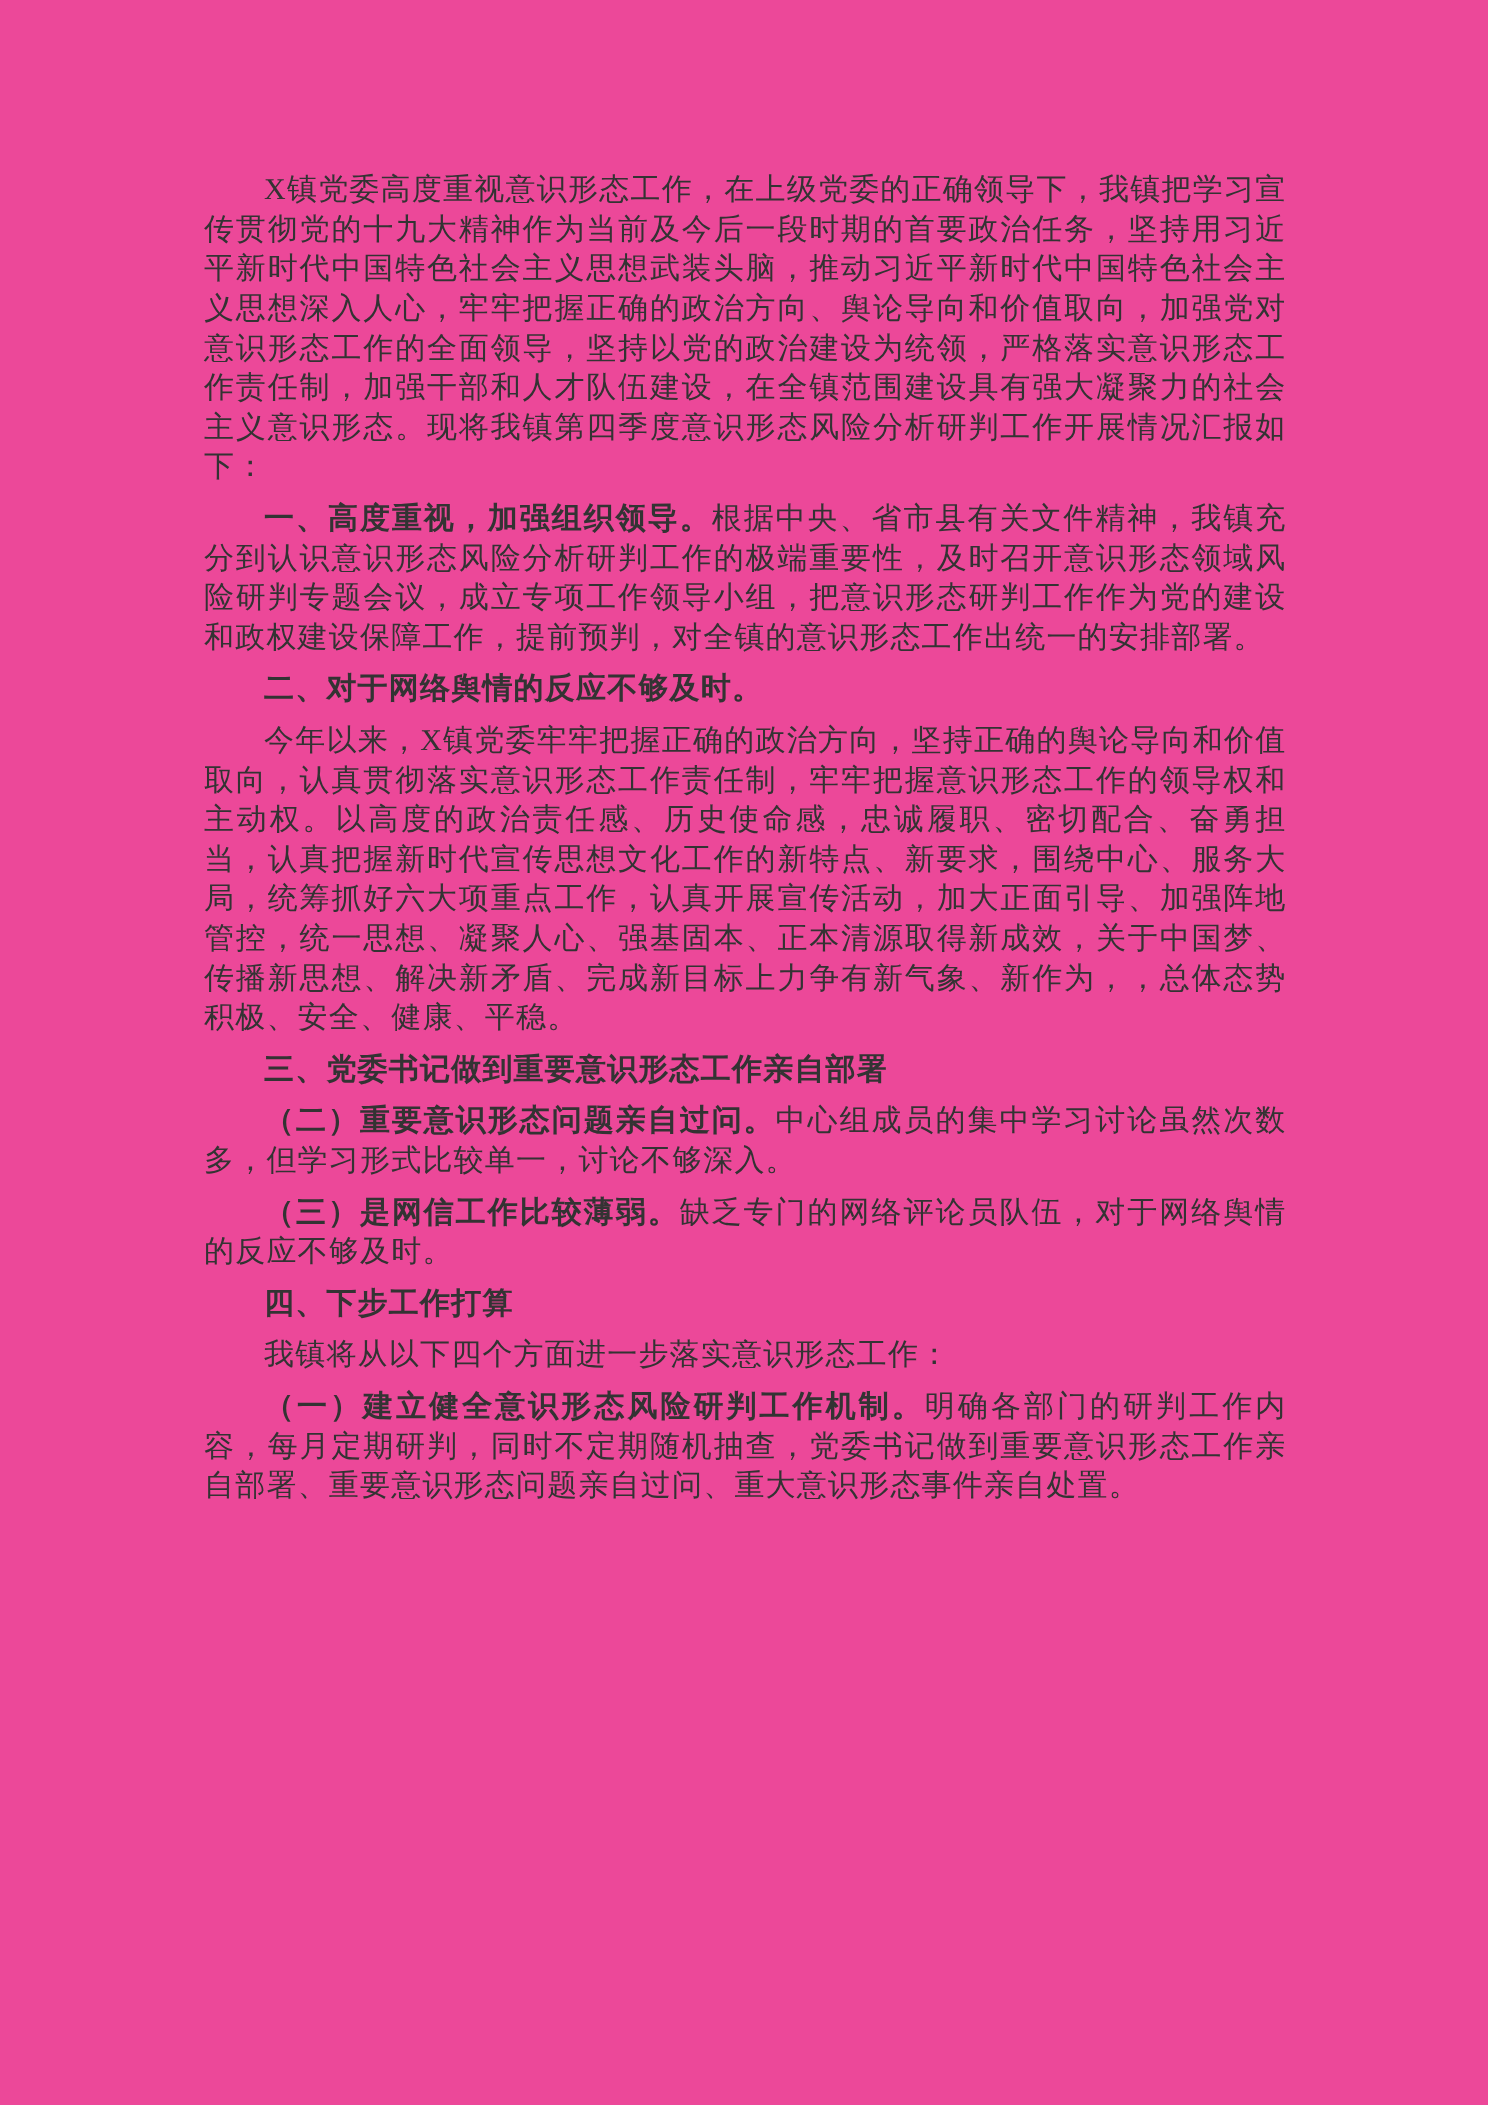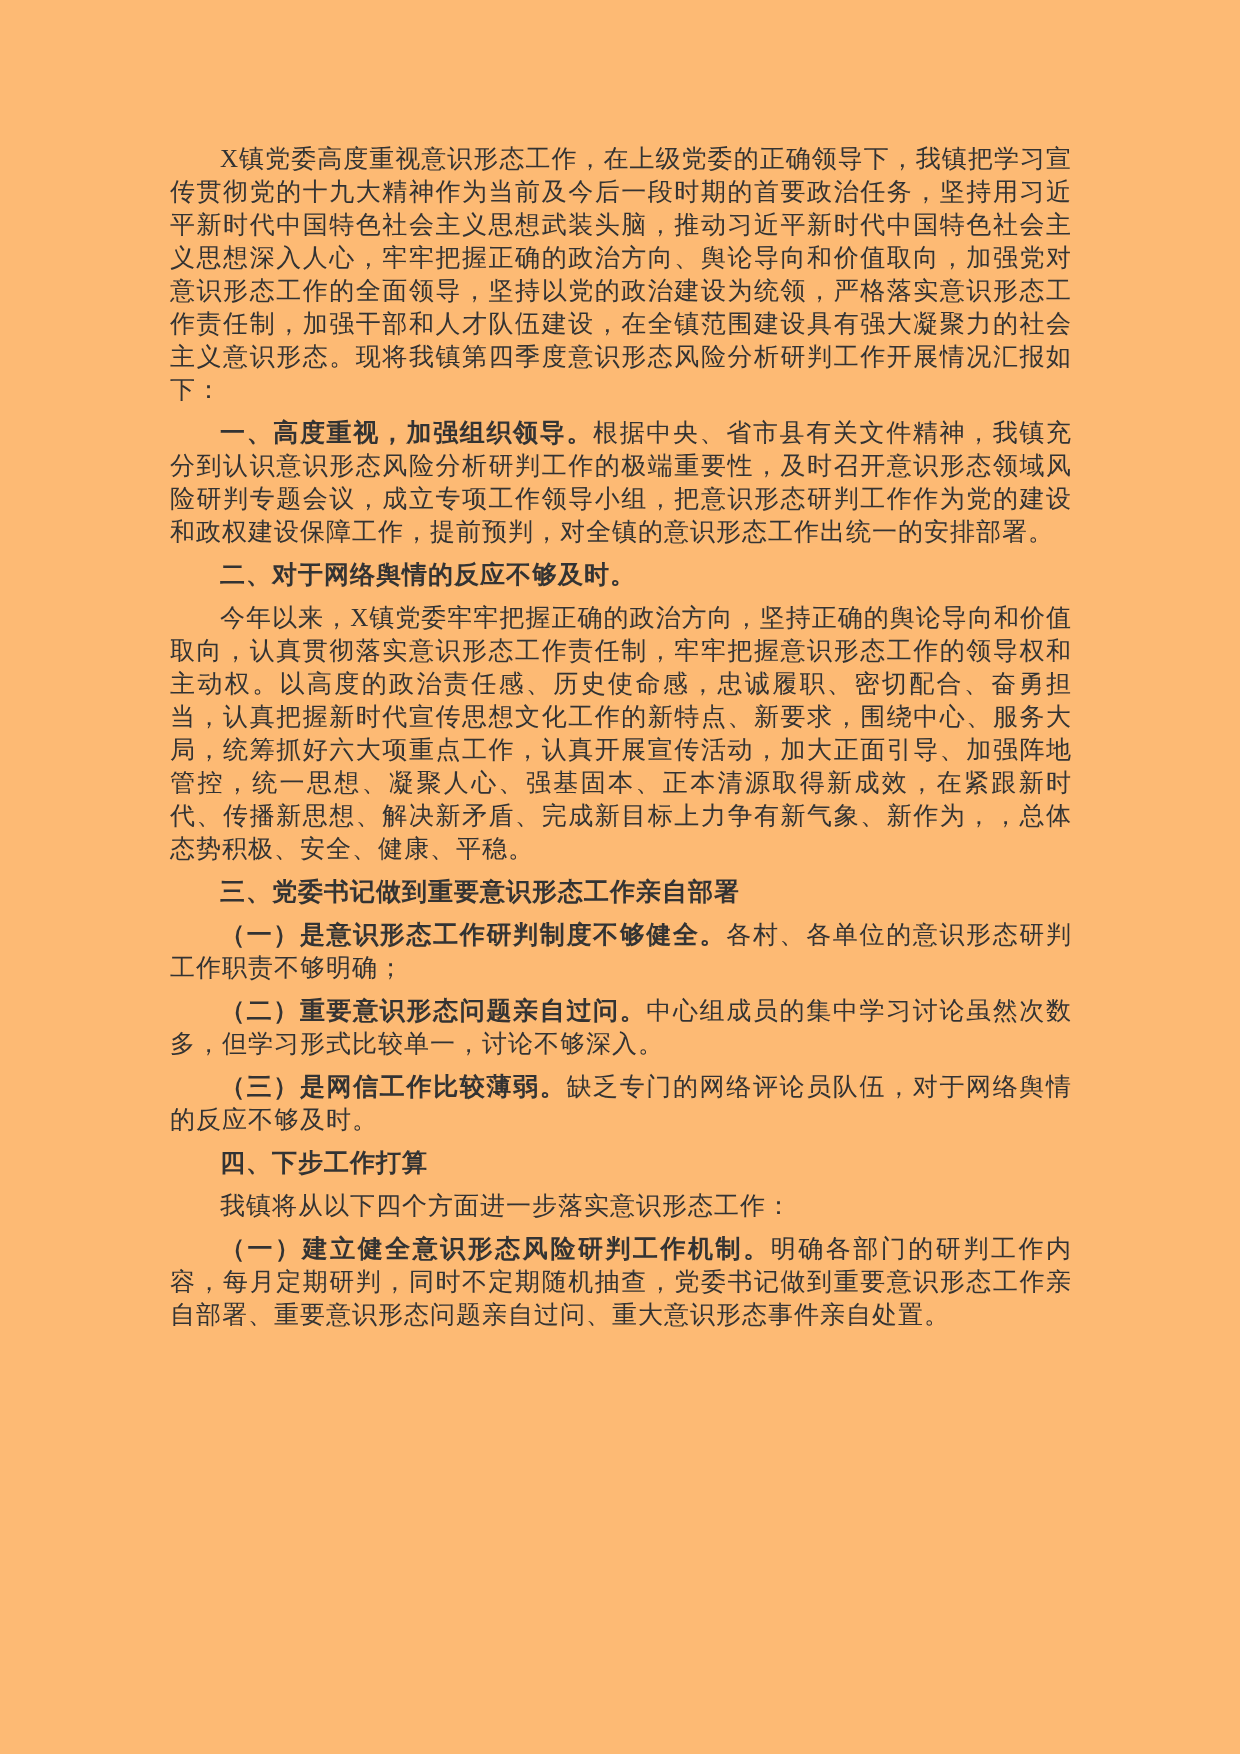--- a/index.html
+++ b/index.html
@@ -11,21 +11,21 @@
     width: 1240px;
     height: 1754px;
     font-family: "Liberation Serif", "DejaVu Serif", serif;
     color: #333333;
     overflow: hidden;
   }
   .page {
     box-sizing: border-box;
     width: 1240px;
     height: 1754px;
-    background: #fdba74;
+    background: #ec4899;
     padding: 142px 168px 80px 170px;
   }
   .para {
     margin: 0 0 10px 0;
     font-size: 25px;
     line-height: 33px;
     text-align: justify;
     text-indent: 2em;
     letter-spacing: 1px;
     word-break: break-all;
@@ -39,25 +39,24 @@
 <body>
 
 <div class="page">
 
   <p class="para"><strong></strong><span>X镇党委高度重视意识形态工作，在上级党委的正确领导下，我镇把学习宣传贯彻党的十九大精神作为当前及今后一段时期的首要政治任务，坚持用习近平新时代中国特色社会主义思想武装头脑，推动习近平新时代中国特色社会主义思想深入人心，牢牢把握正确的政治方向、舆论导向和价值取向，加强党对意识形态工作的全面领导，坚持以党的政治建设为统领，严格落实意识形态工作责任制，加强干部和人才队伍建设，在全镇范围建设具有强大凝聚力的社会主义意识形态。现将我镇第四季度意识形态风险分析研判工作开展情况汇报如下：</span></p>
 
   <p class="para"><strong>一、高度重视，加强组织领导。</strong><span>根据中央、省市县有关文件精神，我镇充分到认识意识形态风险分析研判工作的极端重要性，及时召开意识形态领域风险研判专题会议，成立专项工作领导小组，把意识形态研判工作作为党的建设和政权建设保障工作，提前预判，对全镇的意识形态工作出统一的安排部署。</span></p>
 
   <p class="para"><strong>二、对于网络舆情的反应不够及时。</strong><span></span></p>
 
-  <p class="para"><strong></strong><span>今年以来，X镇党委牢牢把握正确的政治方向，坚持正确的舆论导向和价值取向，认真贯彻落实意识形态工作责任制，牢牢把握意识形态工作的领导权和主动权。以高度的政治责任感、历史使命感，忠诚履职、密切配合、奋勇担当，认真把握新时代宣传思想文化工作的新特点、新要求，围绕中心、服务大局，统筹抓好六大项重点工作，认真开展宣传活动，加大正面引导、加强阵地管控，统一思想、凝聚人心、强基固本、正本清源取得新成效，在紧跟新时代、传播新思想、解决新矛盾、完成新目标上力争有新气象、新作为，，总体态势积极、安全、健康、平稳。</span></p>
+  <p class="para"><strong></strong><span>今年以来，X镇党委牢牢把握正确的政治方向，坚持正确的舆论导向和价值取向，认真贯彻落实意识形态工作责任制，牢牢把握意识形态工作的领导权和主动权。以高度的政治责任感、历史使命感，忠诚履职、密切配合、奋勇担当，认真把握新时代宣传思想文化工作的新特点、新要求，围绕中心、服务大局，统筹抓好六大项重点工作，认真开展宣传活动，加大正面引导、加强阵地管控，统一思想、凝聚人心、强基固本、正本清源取得新成效，关于中国梦、传播新思想、解决新矛盾、完成新目标上力争有新气象、新作为，，总体态势积极、安全、健康、平稳。</span></p>
 
   <p class="para"><strong>三、党委书记做到重要意识形态工作亲自部署</strong><span></span></p>
 
-  <p class="para"><strong>（一）是意识形态工作研判制度不够健全。</strong><span>各村、各单位的意识形态研判工作职责不够明确；</span></p>
 
   <p class="para"><strong>（二）重要意识形态问题亲自过问。</strong><span>中心组成员的集中学习讨论虽然次数多，但学习形式比较单一，讨论不够深入。</span></p>
 
   <p class="para"><strong>（三）是网信工作比较薄弱。</strong><span>缺乏专门的网络评论员队伍，对于网络舆情的反应不够及时。</span></p>
 
 
   <p class="para"><strong>四、下步工作打算</strong><span></span></p>
 
   <p class="para"><strong></strong><span>我镇将从以下四个方面进一步落实意识形态工作：</span></p>
 

